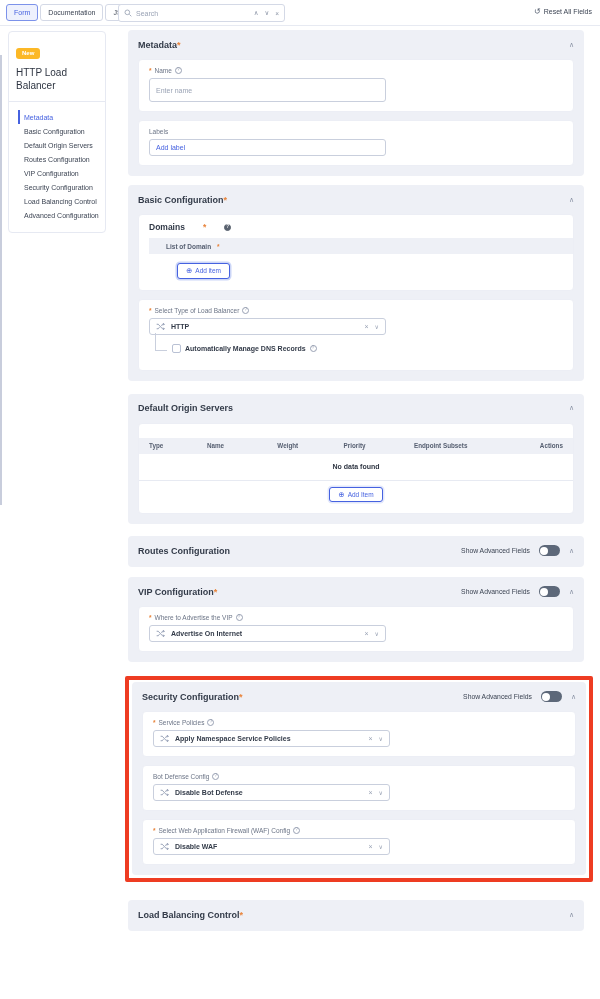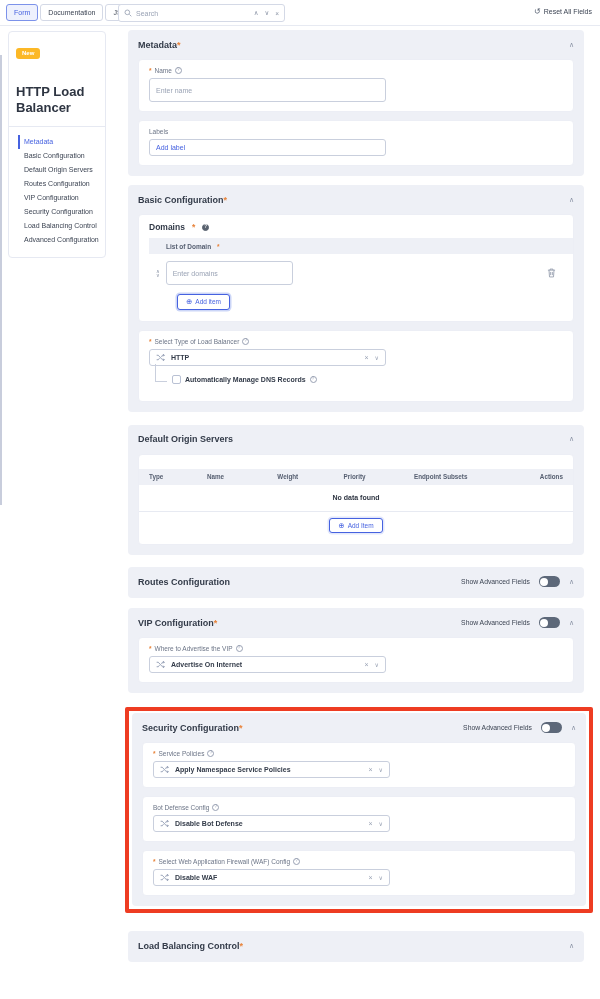--- a/index.html
+++ b/index.html
@@ -18,21 +18,21 @@
   .search-nav span { font-size:6.5px; color:#8a93a5; cursor:pointer; }
   .reset { position:absolute; right:8px; top:7px; font-size:7px; color:#3c4453; display:flex; gap:3px; align-items:center; cursor:pointer; }
   .reset .ric { font-size:8px; color:#5a6474; }
 
   
   .edge-strip { position:absolute; left:0; top:55px; width:2px; height:450px; background:#9ba4c0; opacity:.55; }
 
   
   .sidebar { position:absolute; left:8px; top:31px; width:98px; background:#fff; border:1px solid #e6e9f2; border-radius:4px; padding:9px 0 10px; }
   .badge { display:inline-block; margin-left:7px; background:#fcb826; color:#fff; font-size:6px; font-weight:bold; padding:2.5px 6px; border-radius:3px; }
-  .sb-title { font-size:13px; font-weight:bold; color:#2e3542; margin:25px 7px 9px; line-height:1.25; }
+  .sb-title { font-size:10px; font-weight:normal; color:#2e3542; margin:8px 7px 9px; line-height:1.25; }
   .sb-div { border-top:1px solid #e6e9f2; margin-bottom:8px; }
   .nav-item { font-size:7px; color:#3c4453; margin-left:9px; border-left:2px solid transparent; padding:3.5px 4px 3.5px 4px; cursor:pointer; }
   .nav-item.active { color:#4662e0; border-left-color:#4662e0; }
 
   
   .main { position:absolute; left:128px; top:30px; width:456px; }
   .section { background:#eef0f6; border-radius:4px; padding:8px 10px 10px; }
   .sec-head { display:flex; align-items:center; justify-content:space-between; min-height:13px; }
   .sec-title { font-size:9px; font-weight:bold; color:#333b49; display:flex; }
   .req { color:#e8833a; font-weight:bold; }
@@ -51,21 +51,21 @@
   .inp { width:237px; height:24px; border:1px solid #c9cfdd; border-radius:3px; font-size:7px; padding:0 6px; color:#333b49; background:#fff; outline:none; display:block; }
   .inp::placeholder { color:#9aa3b5; }
   .inp-box { width:237px; height:17px; border:1px solid #c9cfdd; border-radius:3px; display:flex; align-items:center; padding:0 6px; background:#fff; }
   .link { color:#4662e0; font-size:7px; cursor:pointer; }
 
   .select { width:237px; height:17px; border:1px solid #c9cfdd; border-radius:3px; display:flex; align-items:center; padding:0 6px; gap:6px; background:#fff; cursor:pointer; }
   .sel-val { font-size:7px; color:#333b49; font-weight:bold; flex:1; }
   .sel-x { font-size:7px; color:#9aa3b5; cursor:pointer; }
   .sel-caret { font-size:6px; color:#9aa3b5; cursor:pointer; }
 
-  .inner-title { font-size:8.5px; font-weight:bold; color:#333b49; display:flex; align-items:center; gap:7px; }
+  .inner-title { font-size:8.5px; font-weight:bold; color:#333b49; display:flex; align-items:center; gap:18px; }
   .band { margin:6px -10px 0 0; background:#eef0f6; font-size:6.5px; font-weight:bold; color:#555e70; padding:4.5px 0 4.5px 17px; display:flex; gap:2px; }
   .dom-row { display:flex; align-items:center; margin-top:7px; }
   .reorder { display:flex; flex-direction:column; margin:0 6px 0 7px; cursor:pointer; }
   .reorder span { font-size:5px; line-height:4.5px; color:#8a93a5; }
   .inp.small { width:127px; }
   .trash { margin-left:auto; margin-right:7px; cursor:pointer; display:flex; }
   .add-item { display:inline-flex; align-items:center; gap:3px; border:1px solid #4662e0; box-shadow:0 0 0 1.5px #ccd6f7; color:#4662e0; font-size:6.5px; border-radius:3px; padding:3px 8px; background:#fff; cursor:pointer; margin:9px 0 2px 28px; }
   .add-item .plus { font-size:7.5px; line-height:1; }
   .add-item.center { margin:6px auto 2px; display:flex; width:max-content; box-shadow:0 0 0 1.5px #e2e7fb; }
 
@@ -166,32 +166,20 @@
         </div>
       <span class="chev">∧</span>
     </div>
     <div class="card">
       <div class="inner-title">
           <span>Domains</span>
           <span class="req">*</span>
           <span class="info dark">?</span>
         </div>
       <div class="band"><span>List of Domain</span>&nbsp;<span class="req">*</span></div>
-      <div class="dom-row">
-        <span class="reorder">
-          <span>∧</span>
-          <span>∨</span>
-        </span>
-        <input class="inp small" placeholder="Enter domains" style="">
-        <span class="trash">
-          <svg width="9" height="10" viewBox="0 0 12 14" fill="none" stroke="#8a93a5" stroke-width="1.1">
-              <path d="M1 3h10M4 3V1.5h4V3M2.5 3l.7 9.5h5.6L9.5 3M4.8 5.5v4.5M7.2 5.5v4.5"></path>
-            </svg>
-        </span>
-      </div>
       <div class="add-item">
           <span class="plus">⊕</span>
           <span>Add item</span>
         </div>
     </div>
     <div class="card">
       <div class="field-label">
           <span class="req">*</span>
           <span>Select Type of Load Balancer</span>
           <span class="info">?</span>

